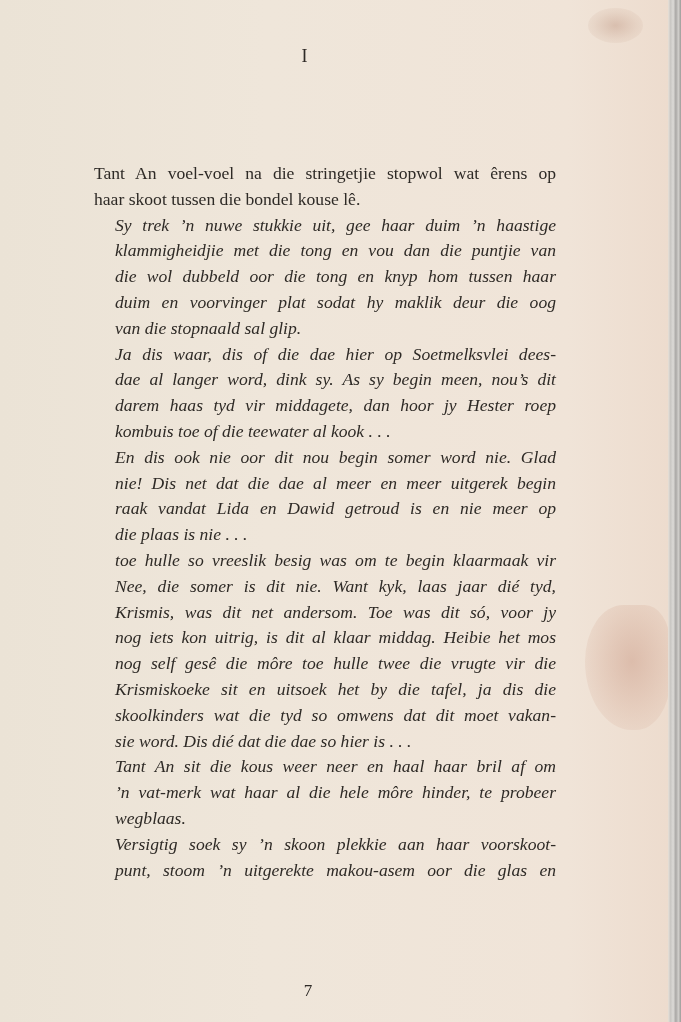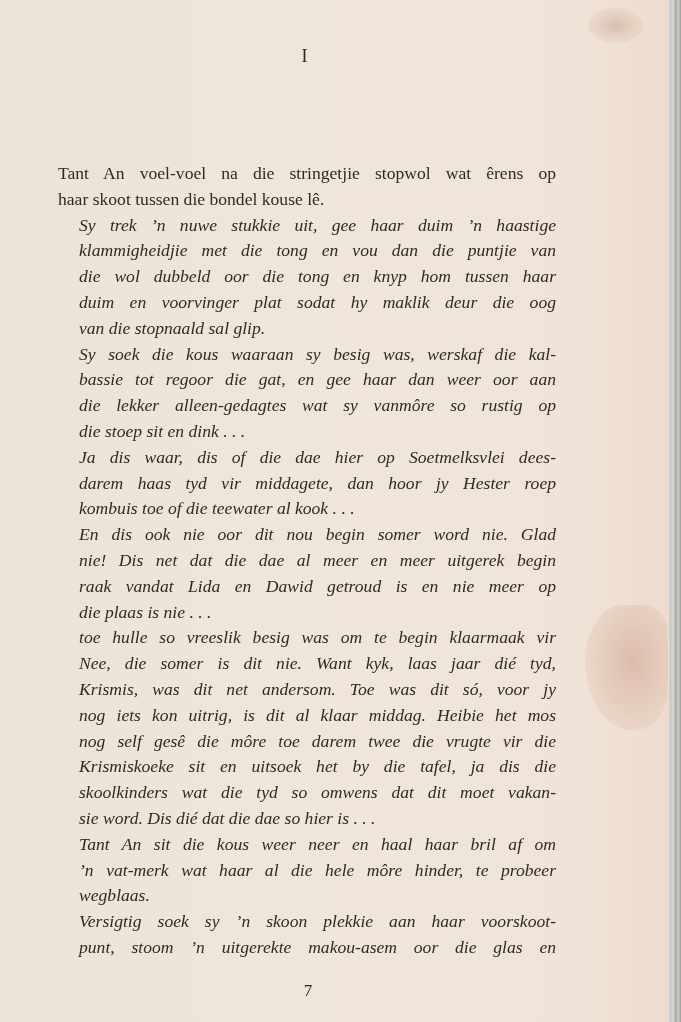--- a/index.html
+++ b/index.html
@@ -31,21 +31,21 @@
       position: absolute; left: 0; width: 610px; top: 46px; text-align: center;
       font-size: 18px; letter-spacing: 1px;
     }
     .body-text {
       position: absolute; left: 58px; top: 161px; width: 498px;
       font-size: 17.6px; line-height: 25.8px;
       text-align: justify;
     }
     .para { margin: 0; text-indent: 0; }
     .para.indent { text-indent: 21px; font-style: italic; }
-    .line { display: block; text-align: justify; text-align-last: justify; white-space: nowrap; }
+    .line { display: block; text-align: justify; text-align-last: justify; white-space: nowrap; margin-left: 36px; }
     .line.last { text-align-last: left; }
     .folio {
       position: absolute; left: 0; width: 616px; top: 981px; text-align: center;
       font-size: 17px;
     }
   </style>
 </head>
 <body>
 
 <div class="page">
@@ -60,42 +60,37 @@
         <span class="line last">haar skoot tussen die bondel kouse lê.</span>
       </div>
       <div class="para indent">
         <span class="line" style="text-indent: 21px;">Sy trek ’n nuwe stukkie uit, gee haar duim ’n haastige</span>
         <span class="line">klammigheidjie met die tong en vou dan die puntjie van</span>
         <span class="line">die wol dubbeld oor die tong en knyp hom tussen haar</span>
         <span class="line">duim en voorvinger plat sodat hy maklik deur die oog</span>
         <span class="line last">van die stopnaald sal glip.</span>
       </div>
       <div class="para indent">
-        <span class="line" style="text-indent: 21px;">Sy soek die kous waaraan sy besig was, werskaf die kal-</span>
-        <span class="line">bassie tot regoor die gat, en gee haar dan weer oor aan</span>
-        <span class="line">die lekker alleen-gedagtes wat sy vanmôre so rustig op</span>
-        <span class="line last">die stoep sit en dink . . .</span>
-      </div>
-      <div class="para indent">
         <span class="line" style="text-indent: 21px;">Ja dis waar, dis of die dae hier op Soetmelksvlei dees-</span>
+        <span class="line">dae al langer word, dink sy. As sy begin meen, nou’s dit</span>
         <span class="line">darem haas tyd vir middagete, dan hoor jy Hester roep</span>
         <span class="line last">kombuis toe of die teewater al kook . . .</span>
       </div>
       <div class="para indent">
         <span class="line" style="text-indent: 21px;">En dis ook nie oor dit nou begin somer word nie. Glad</span>
         <span class="line">nie! Dis net dat die dae al meer en meer uitgerek begin</span>
         <span class="line">raak vandat Lida en Dawid getroud is en nie meer op</span>
         <span class="line last">die plaas is nie . . .</span>
       </div>
       <div class="para indent">
         <span class="line">toe hulle so vreeslik besig was om te begin klaarmaak vir</span>
         <span class="line" style="text-indent: 21px;">Nee, die somer is dit nie. Want kyk, laas jaar dié tyd,</span>
         <span class="line">Krismis, was dit net andersom. Toe was dit só, voor jy</span>
         <span class="line">nog iets kon uitrig, is dit al klaar middag. Heibie het mos</span>
-        <span class="line">nog self gesê die môre toe darem twee die vrugte vir die</span>
+        <span class="line">nog self gesê die môre toe hulle twee die vrugte vir die</span>
         <span class="line">Krismiskoeke sit en uitsoek het by die tafel, ja dis die</span>
         <span class="line">skoolkinders wat die tyd so omwens dat dit moet vakan-</span>
         <span class="line last">sie word. Dis dié dat die dae so hier is . . .</span>
       </div>
       <div class="para indent">
         <span class="line" style="text-indent: 21px;">Tant An sit die kous weer neer en haal haar bril af om</span>
         <span class="line">’n vat-merk wat haar al die hele môre hinder, te probeer</span>
         <span class="line last">wegblaas.</span>
       </div>
       <div class="para indent">

